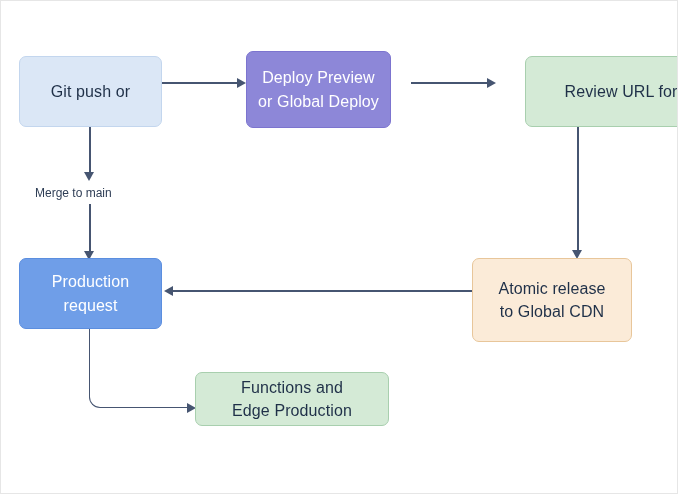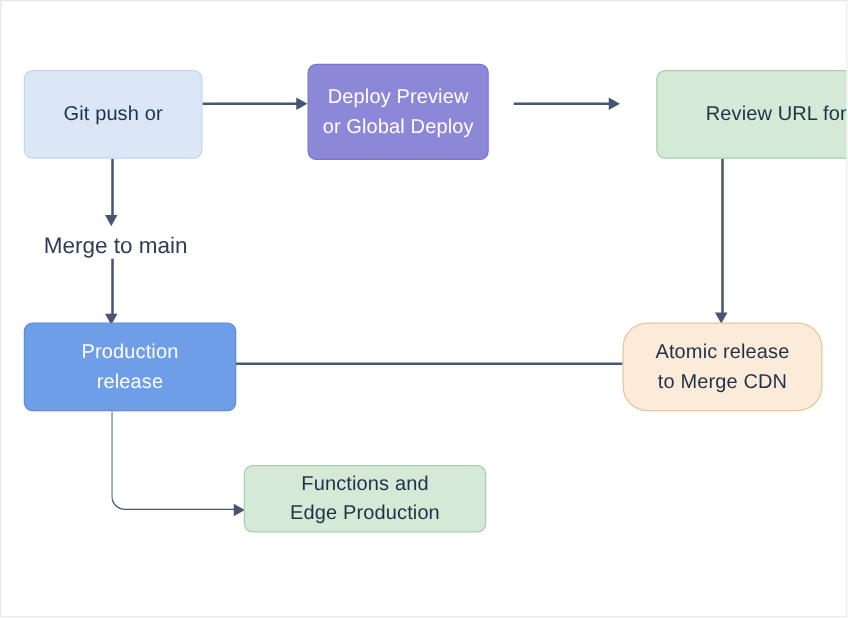--- a/index.html
+++ b/index.html
@@ -74,21 +74,21 @@
   .elbow {
     position: absolute;
     box-sizing: border-box;
     border-left: 1.6px solid #465571;
     border-bottom: 1.6px solid #465571;
     border-bottom-left-radius: 11px;
     z-index: 1;
   }
   .edge-label {
     position: absolute;
-    font-size: 18px;
+    font-size: 12px;
     color: #2e3d55;
     background: #ffffff;
     padding: 0 3px;
     white-space: nowrap;
     z-index: 4;
   }
 </style>
 </head>
 <body>
 
@@ -121,28 +121,28 @@
 
   <div class="node n-purple" style="left:245px; top:50px; width:145px; height:77px;">
     <span class="line">Deploy Preview</span>
     <span class="line">or Global Deploy</span>
   </div>
 
   <div class="node n-green" style="left:524px; top:55px; width:192px; height:71px;">
     <span class="line">Review URL for</span>
   </div>
 
-  <div class="node n-blue" style="left:18px; top:257px; width:170px; height:71px;">
+  <div class="node n-blue" style="left:18px; top:257px; width:143px; height:71px;">
     <span class="line">Production</span>
-    <span class="line">release</span>
+    <span class="line">request</span>
   </div>
 
-  <div class="node n-orange" style="left:497px; top:257px; width:160px; height:71px;border-radius:20px;">
+  <div class="node n-orange" style="left:471px; top:257px; width:160px; height:84px;">
     <span class="line">Atomic release</span>
-    <span class="line">to Merge CDN</span>
+    <span class="line">to Global CDN</span>
   </div>
 
   <div class="node n-green" style="left:194px; top:371px; width:194px; height:54px;">
     <span class="line">Functions and</span>
     <span class="line">Edge Production</span>
   </div>
 
 </div>
 
 </body></html>

